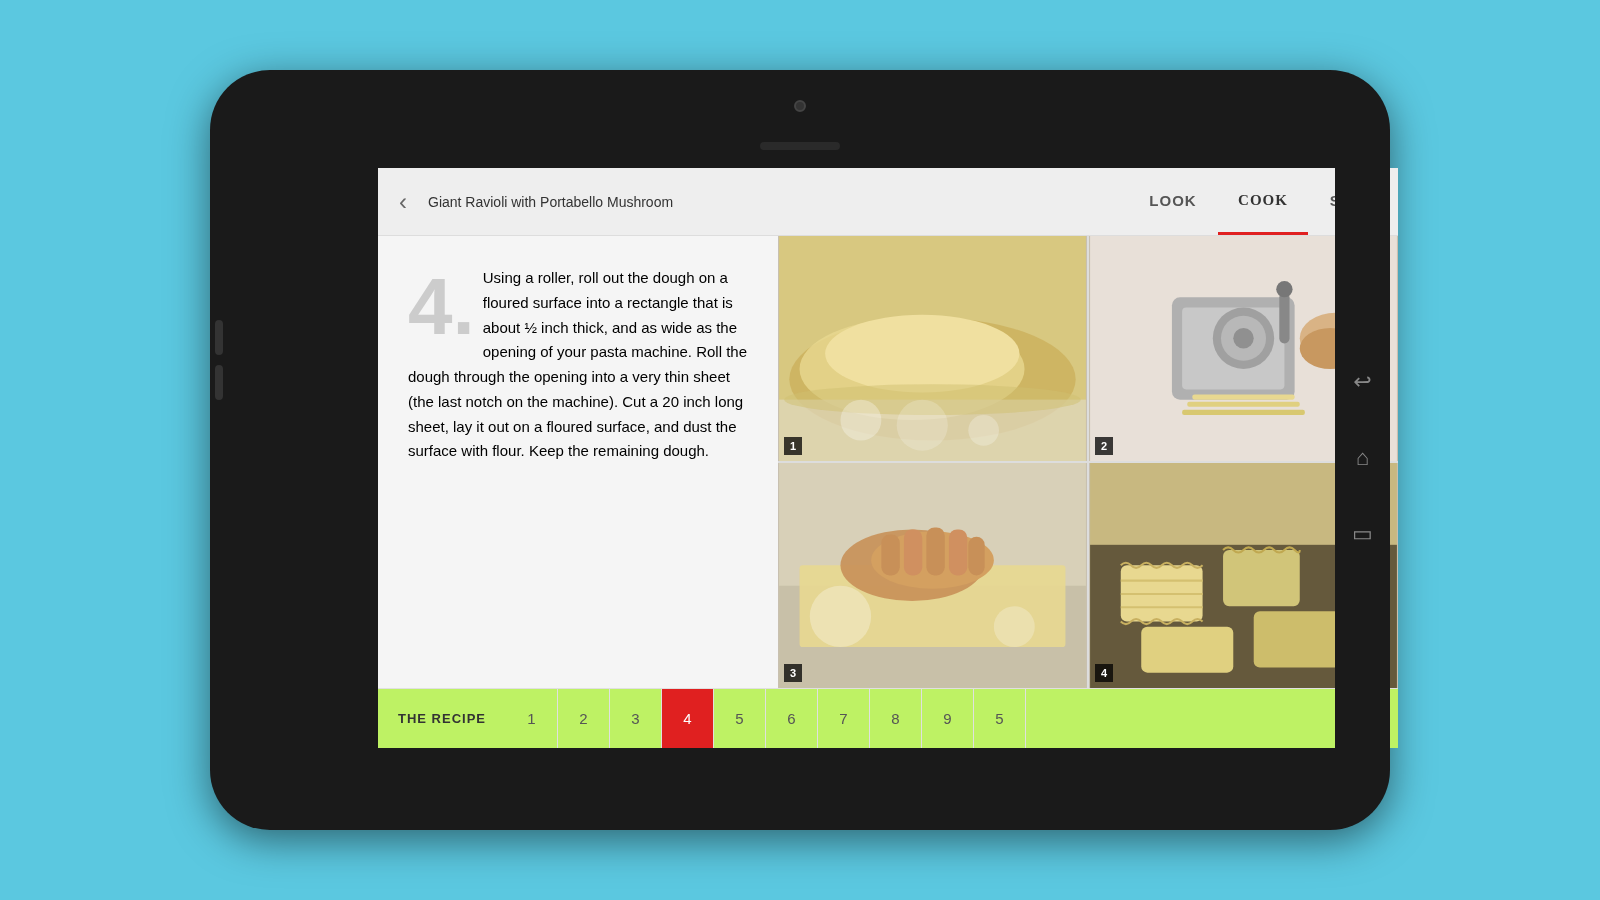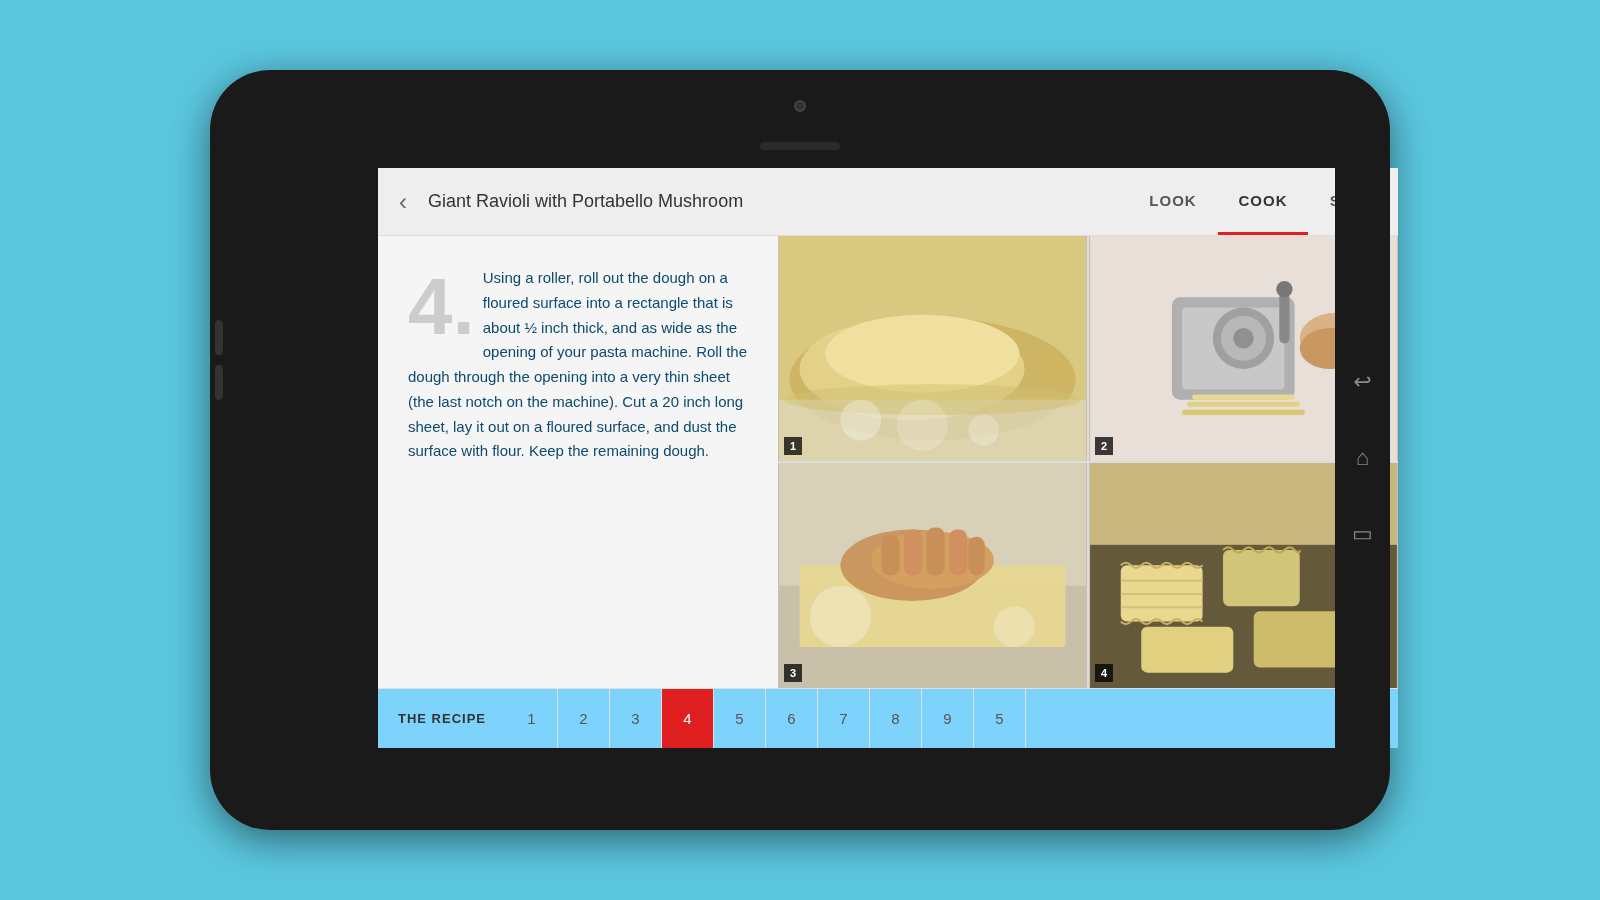--- a/index.html
+++ b/index.html
@@ -113,21 +113,21 @@
       display: flex;
       align-items: center;
       justify-content: center;
       color: #666;
       font-size: 24px;
       cursor: pointer;
     }
 
     .recipe-title {
       flex: 1;
-      font-size: 18px;
+      font-size: 14px;
       color: #333;
       font-weight: normal;
     }
 
     .nav-tabs {
       display: flex;
       height: 100%;
       align-items: flex-end;
     }
 
@@ -141,20 +141,21 @@
       font-weight: bold;
       color: #555;
       cursor: pointer;
       border-bottom: 3px solid transparent;
       letter-spacing: 1px;
     }
 
     .nav-tab.active {
       color: #333;
       border-bottom: 3px solid #e02020;
+      font-family: Liberation Serif, serif;
     }
 
     
     .content-area {
       position: absolute;
       top: 68px;
       left: 0;
       right: 0;
       bottom: 60px;
       display: flex;
@@ -173,21 +174,21 @@
       font-weight: bold;
       color: #ccc;
       line-height: 0.9;
       float: left;
       margin-right: 8px;
       margin-top: 5px;
     }
 
     .step-text {
       font-size: 15px;
-      color: #0c4a6e;
+      color: #000000;
       line-height: 1.65;
     }
 
     .image-grid {
       flex: 1;
       display: grid;
       grid-template-columns: 1fr 1fr;
       grid-template-rows: 1fr 1fr;
       gap: 2px;
       background: #ddd;
@@ -214,21 +215,21 @@
       font-weight: bold;
     }
 
     
     .pagination-bar {
       position: absolute;
       bottom: 0;
       left: 0;
       right: 0;
       height: 60px;
-      background: #7dd3fc;
+      background: #bef264;
       display: flex;
       align-items: center;
       border-top: 1px solid #e0e0e0;
     }
 
     .recipe-label {
       padding: 0 20px;
       font-size: 13px;
       font-weight: bold;
       color: #333;

